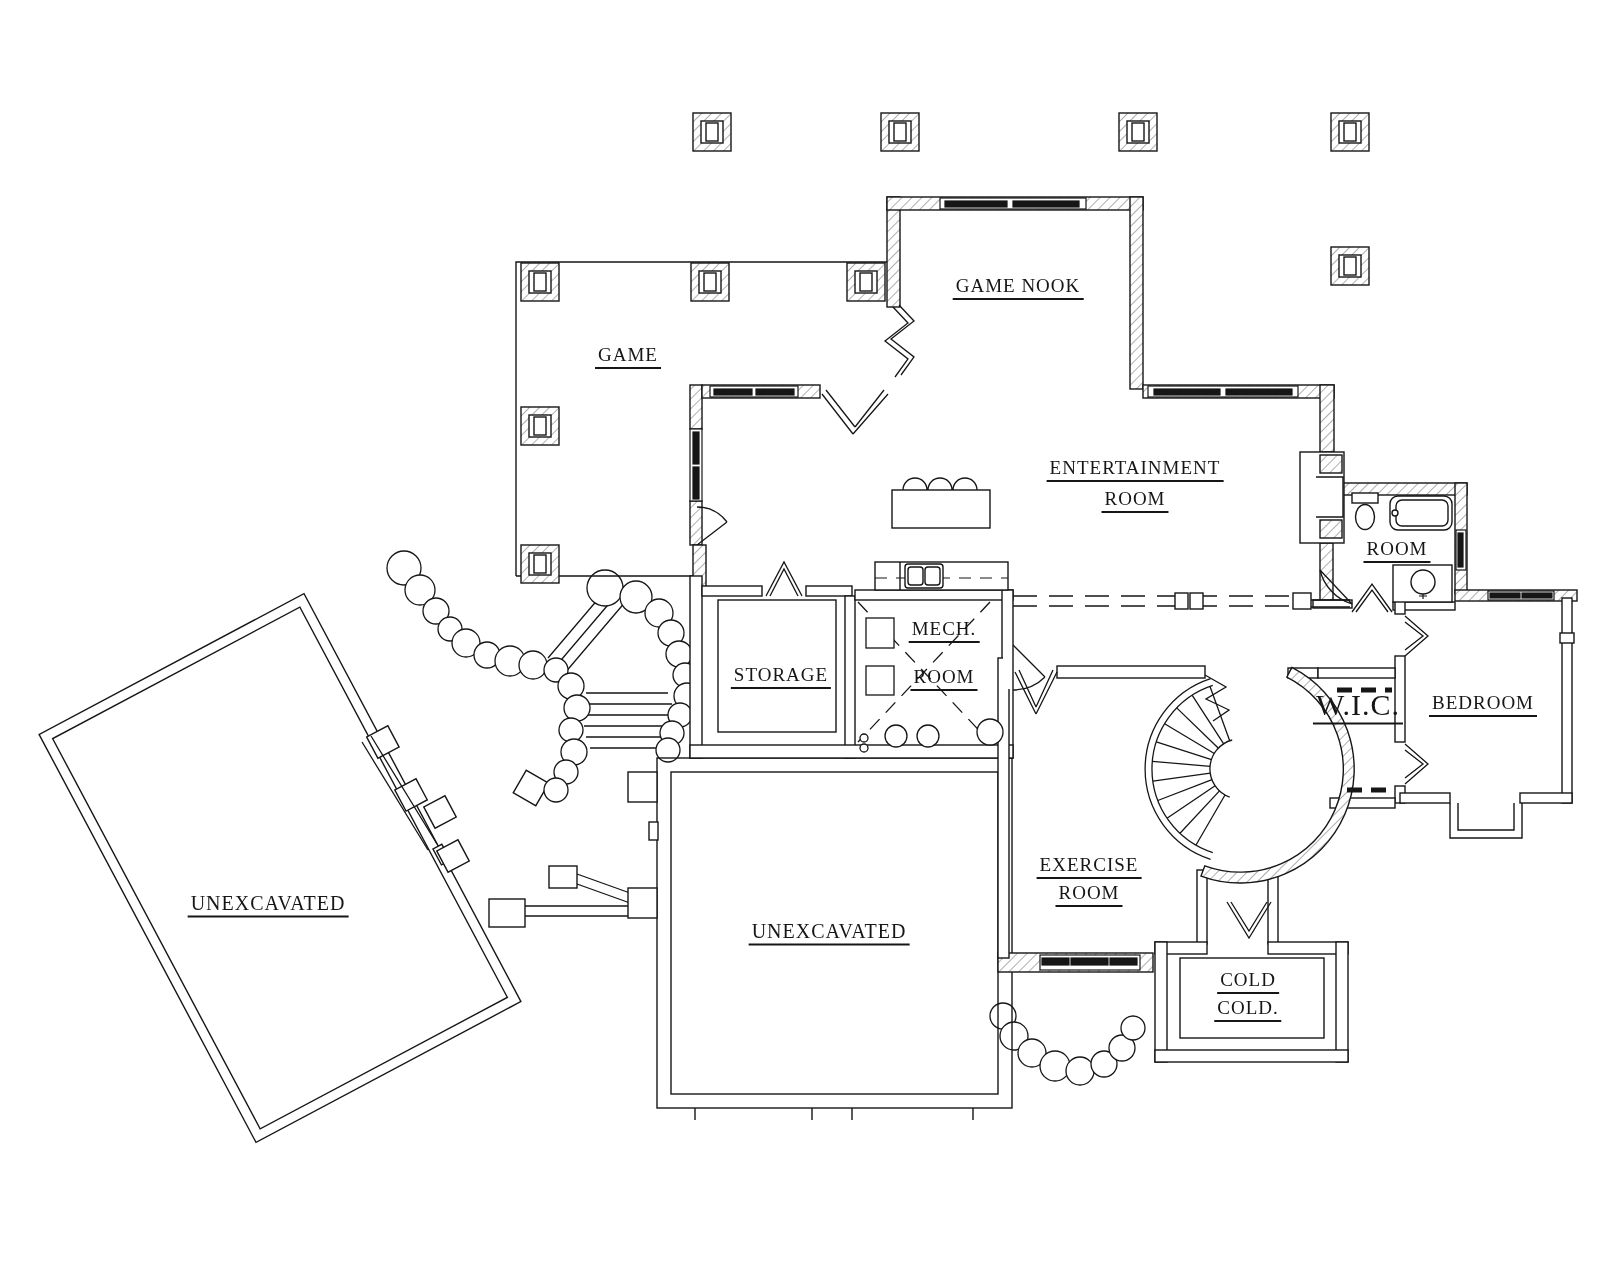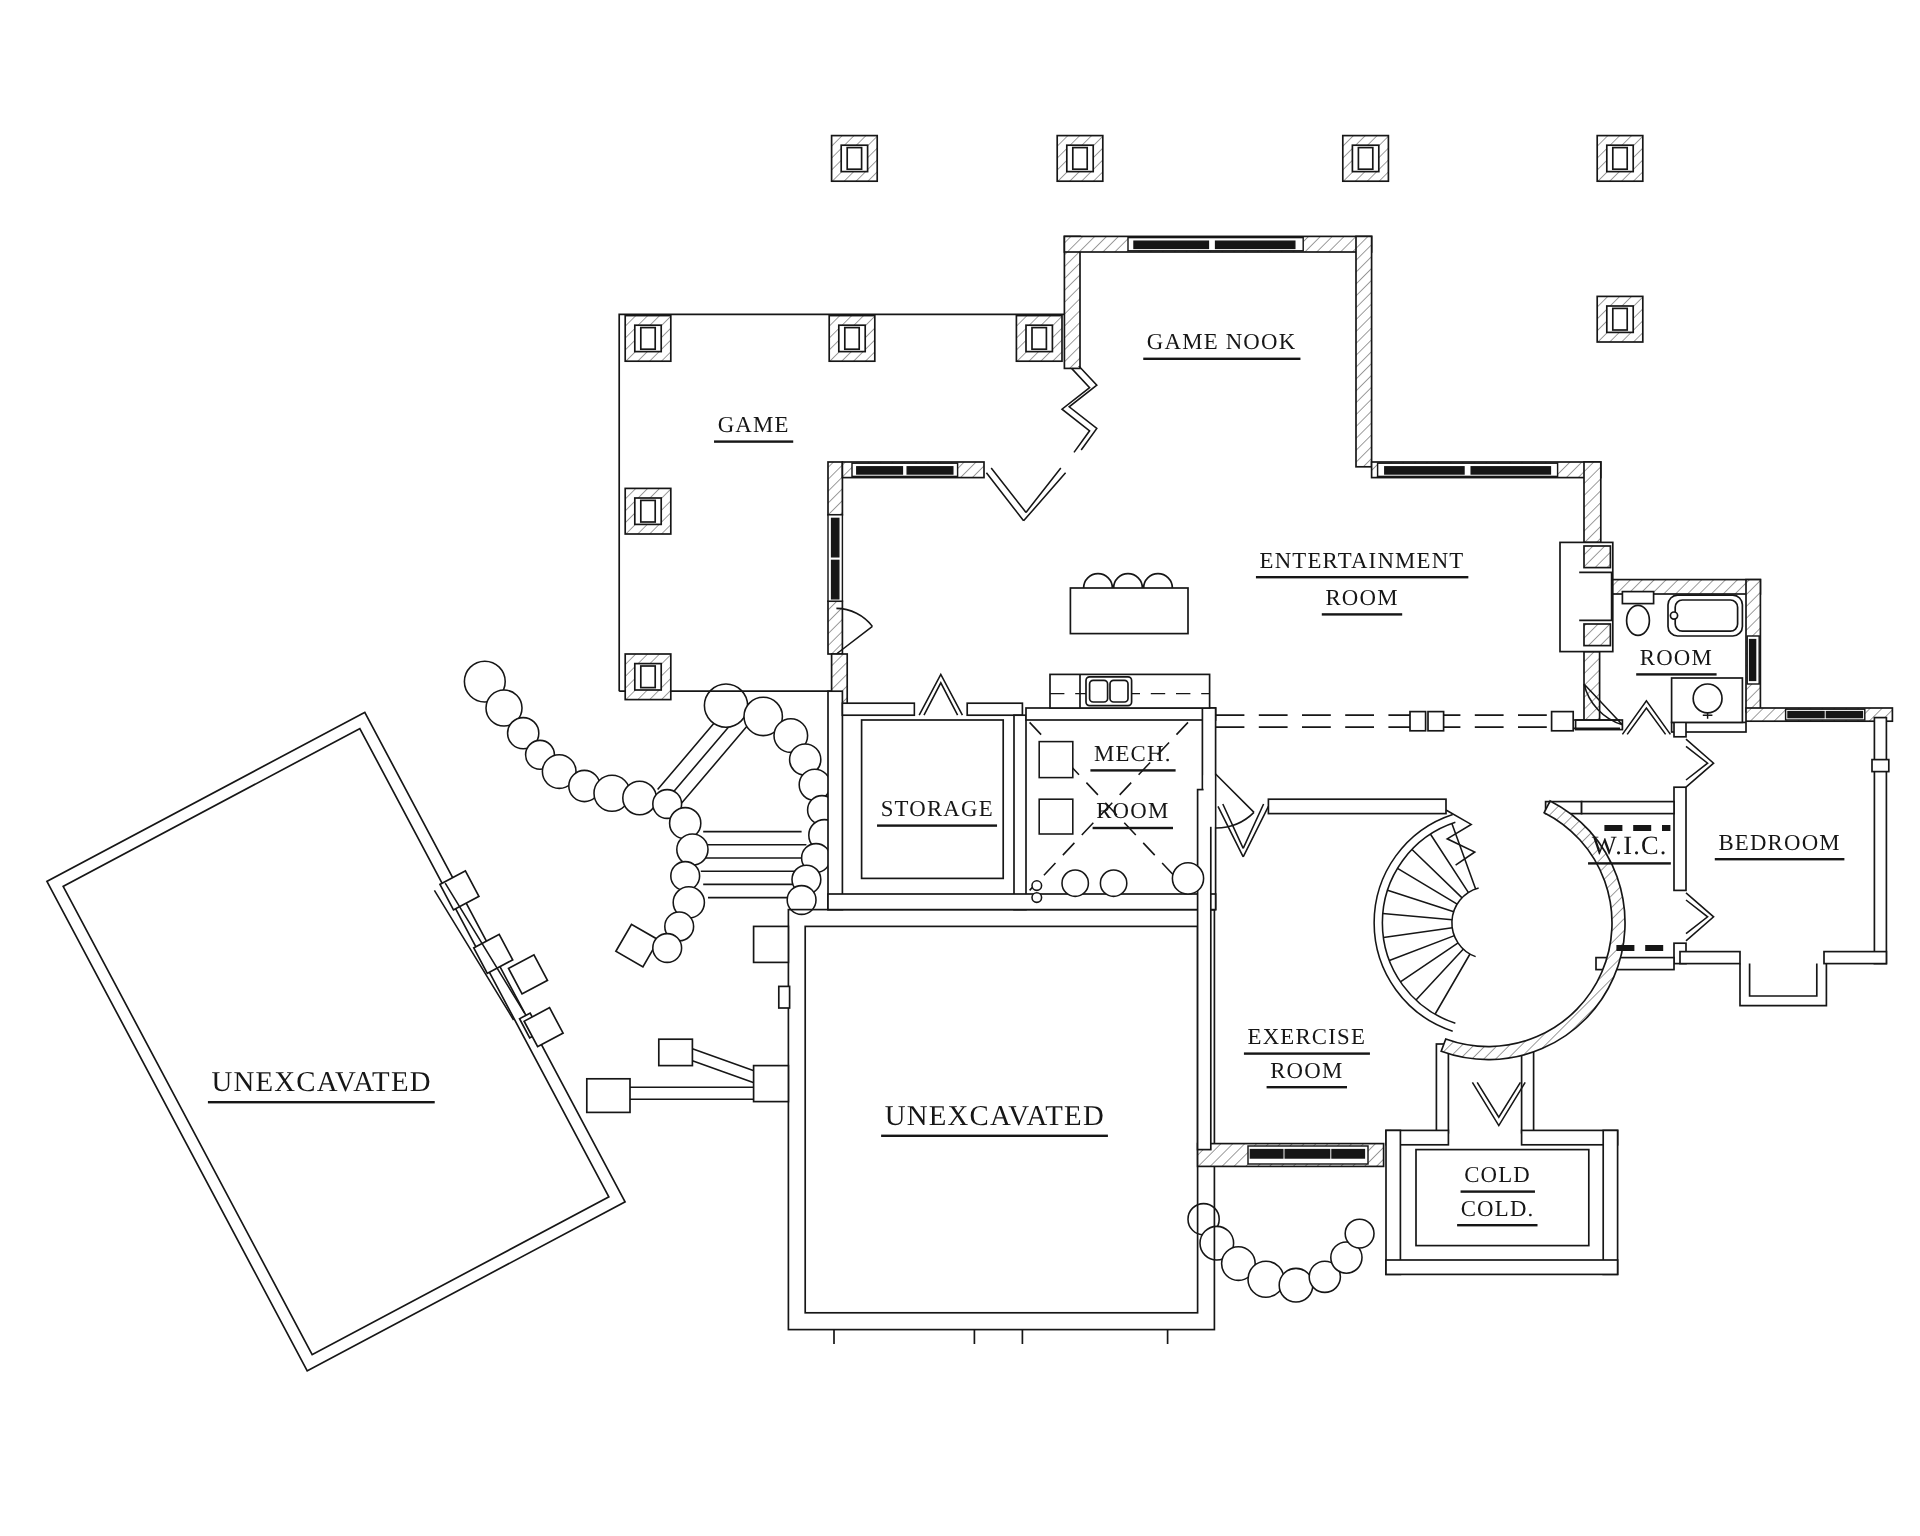--- a/index.html
+++ b/index.html
@@ -2,22 +2,22 @@
 <html><head>
 <meta charset="utf-8">
 <style>
   html,body{margin:0;padding:0;background:#fff;}
   .plan{position:relative;width:1600px;height:1280px;background:#fff;overflow:hidden;
         font-family:"Liberation Serif","DejaVu Serif",serif;}
   .plan svg{position:absolute;left:0;top:0;}
   .lbl{position:absolute;transform:translate(-50%,-50%);color:#161616;white-space:nowrap;
        font-size:19px;letter-spacing:1px;line-height:1;}
   .lbl span{border-bottom:2px solid #161616;padding:0 3px 3px 3px;display:inline-block;}
-  .sm{font-size:24px;}
-  .md{font-size:22px;}
+  .sm{font-size:20px;}
+  .md{font-size:30px;}
 </style>
 </head>
 <body>
 
 <div class="plan">
 <svg width="1600" height="1280" viewBox="0 0 1600 1280">
   <defs>
     <pattern id="h" patternUnits="userSpaceOnUse" width="7" height="7" patternTransform="rotate(45)">
       <rect width="7" height="7" fill="#fff"></rect>
       <line x1="0" y1="0" x2="0" y2="7" stroke="#777" stroke-width="1.2"></line>

